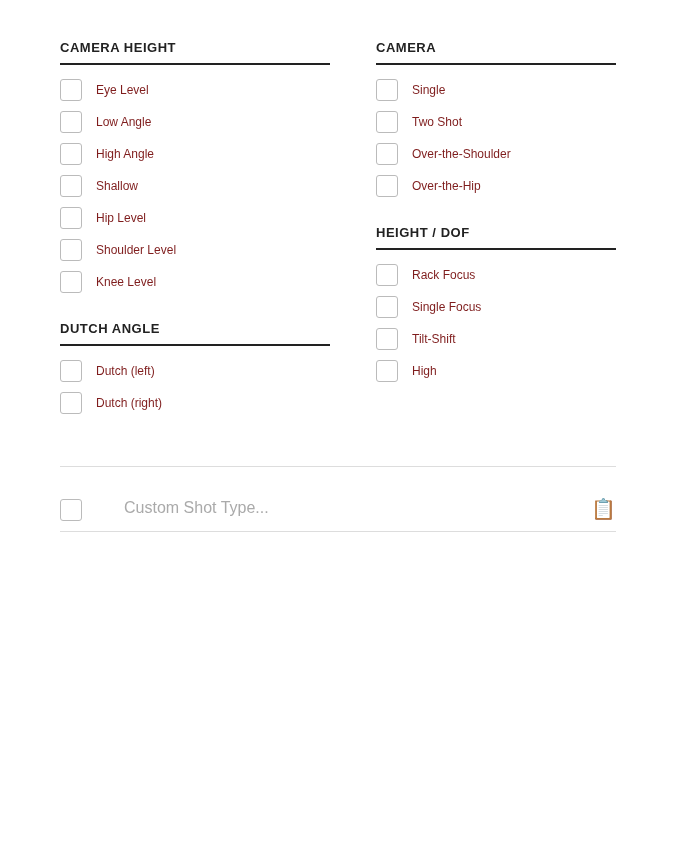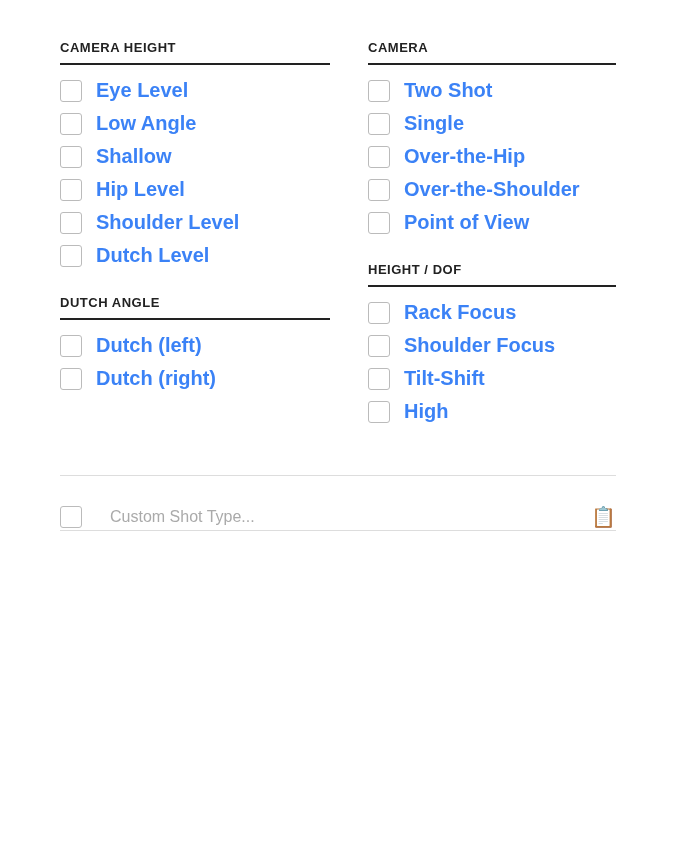--- a/index.html
+++ b/index.html
@@ -14,21 +14,21 @@
     }
     .card {
       background: #fff;
       width: 676px;
       min-height: 842px;
       padding: 40px 60px 40px 60px;
       position: relative;
     }
     .columns {
       display: flex;
-      gap: 8px;
+      gap: 16px;
     }
     .col-left {
       flex: 0 0 290px;
       padding-right: 20px;
     }
     .col-right {
       flex: 1;
       padding-left: 10px;
     }
     .section-title {
@@ -53,33 +53,34 @@
       width: 22px;
       height: 22px;
       border: 1.5px solid #bbb;
       border-radius: 3px;
       background: #fff;
       flex-shrink: 0;
       margin-right: 14px;
       cursor: pointer;
     }
     .item-label {
-      font-size: 20px;
-      color: #3b82f6;
-      font-weight: 700;
+      font-size: 12px;
+      color: #7f1d1d;
+      font-weight: 400;
     }
     .divider {
       border: none;
       border-top: 1.5px solid #ddd;
       margin: 24px 0 28px 0;
     }
     .custom-row {
       display: flex;
-      align-items: center;
-      gap: 14px;
+      align-items: flex-end;
+      gap: 28px;
+      padding-bottom: 10px;
       border-bottom: 1.5px solid #ddd;
     }
     .custom-input {
       flex: 1;
       border: none;
       outline: none;
       font-size: 16px;
       color: #aaa;
       background: transparent;
       padding: 4px 0;
@@ -107,33 +108,37 @@
           <li>
             <div class="checkbox"></div>
             <span class="item-label">Eye Level</span>
           </li>
           <li>
             <div class="checkbox"></div>
             <span class="item-label">Low Angle</span>
           </li>
           <li>
             <div class="checkbox"></div>
+            <span class="item-label">High Angle</span>
+          </li>
+          <li>
+            <div class="checkbox"></div>
             <span class="item-label">Shallow</span>
           </li>
           <li>
             <div class="checkbox"></div>
             <span class="item-label">Hip Level</span>
           </li>
           <li>
             <div class="checkbox"></div>
             <span class="item-label">Shoulder Level</span>
           </li>
           <li>
             <div class="checkbox"></div>
-            <span class="item-label">Dutch Level</span>
+            <span class="item-label">Knee Level</span>
           </li>
         </ul>
       </div>
 
       <div>
         <div class="section-title">DUTCH ANGLE</div>
         <ul class="checklist">
           <li>
             <div class="checkbox"></div>
             <span class="item-label">Dutch (left)</span>
@@ -147,51 +152,47 @@
 
     </div>
 
     <div class="col-right">
 
       <div>
         <div class="section-title">CAMERA</div>
         <ul class="checklist">
           <li>
             <div class="checkbox"></div>
+            <span class="item-label">Single</span>
+          </li>
+          <li>
+            <div class="checkbox"></div>
             <span class="item-label">Two Shot</span>
           </li>
           <li>
             <div class="checkbox"></div>
-            <span class="item-label">Single</span>
+            <span class="item-label">Over-the-Shoulder</span>
           </li>
           <li>
             <div class="checkbox"></div>
             <span class="item-label">Over-the-Hip</span>
           </li>
-          <li>
-            <div class="checkbox"></div>
-            <span class="item-label">Over-the-Shoulder</span>
-          </li>
-          <li>
-            <div class="checkbox"></div>
-            <span class="item-label">Point of View</span>
-          </li>
         </ul>
       </div>
 
       <div>
         <div class="section-title">HEIGHT / DOF</div>
         <ul class="checklist">
           <li>
             <div class="checkbox"></div>
             <span class="item-label">Rack Focus</span>
           </li>
           <li>
             <div class="checkbox"></div>
-            <span class="item-label">Shoulder Focus</span>
+            <span class="item-label">Single Focus</span>
           </li>
           <li>
             <div class="checkbox"></div>
             <span class="item-label">Tilt-Shift</span>
           </li>
           <li>
             <div class="checkbox"></div>
             <span class="item-label">High</span>
           </li>
         </ul>

